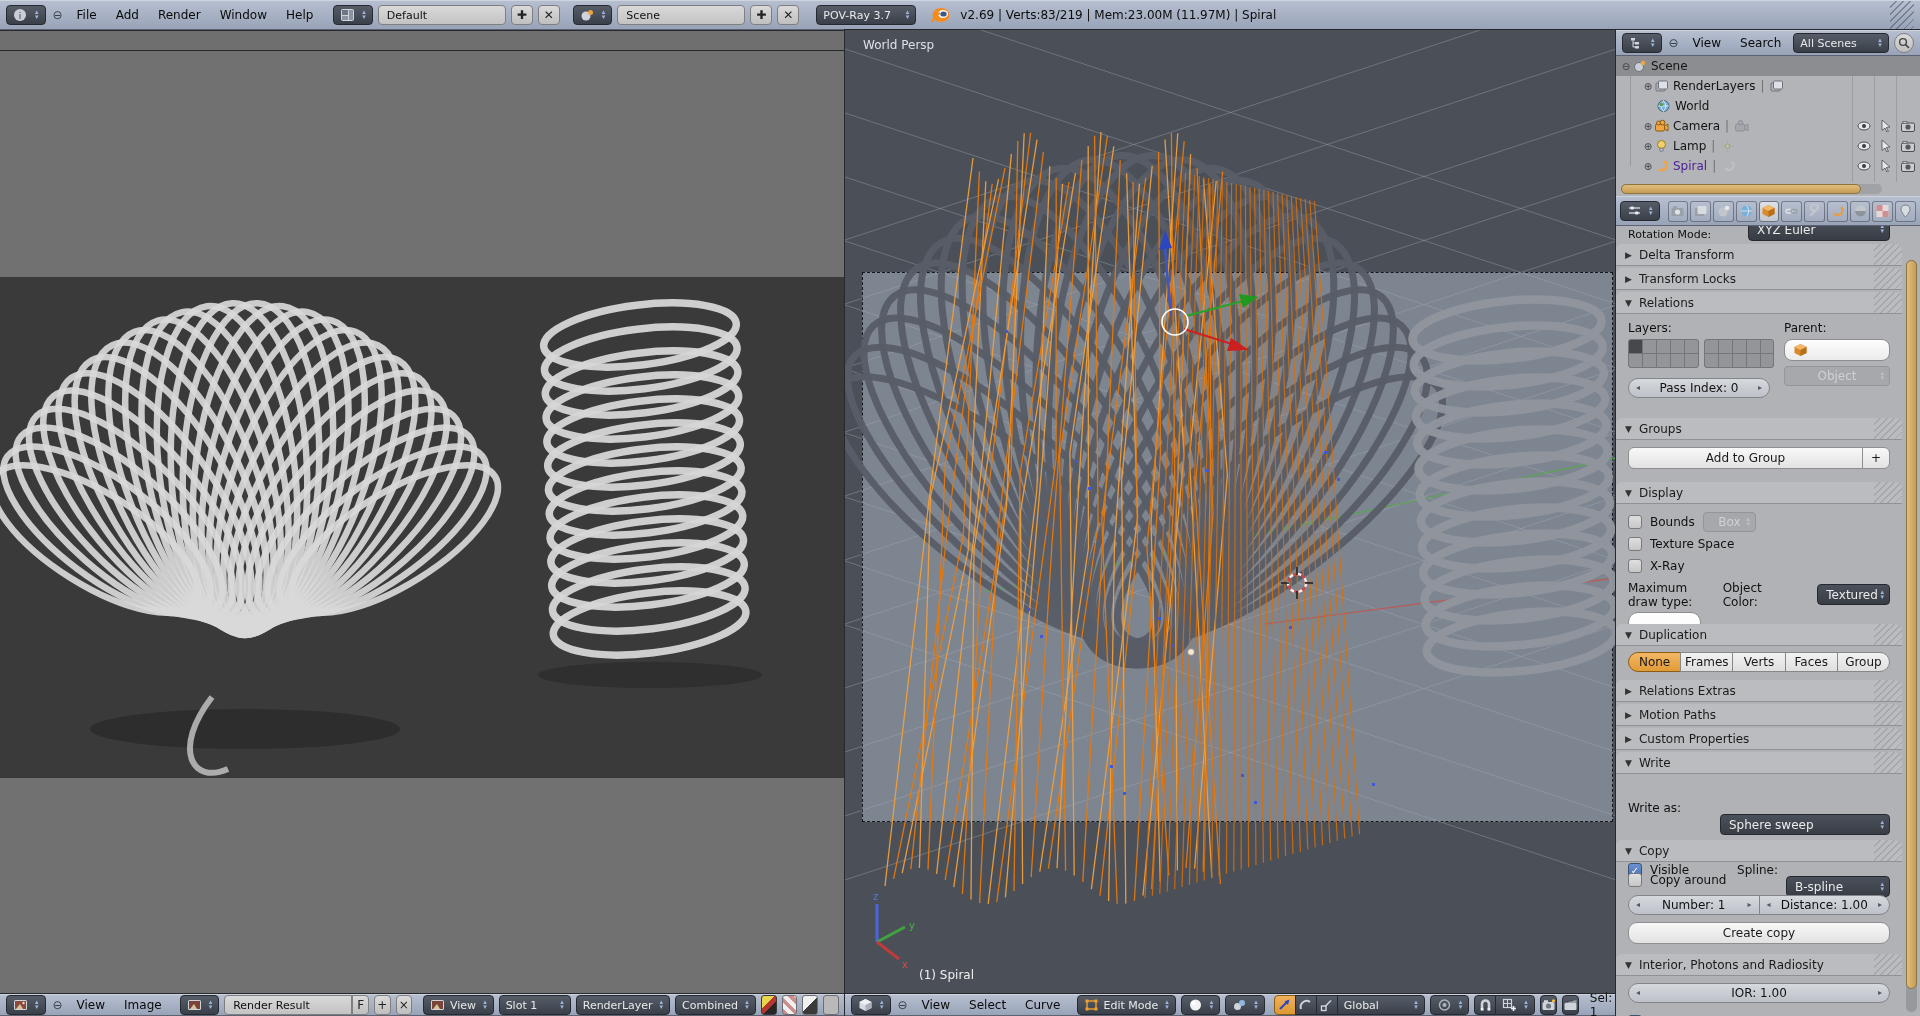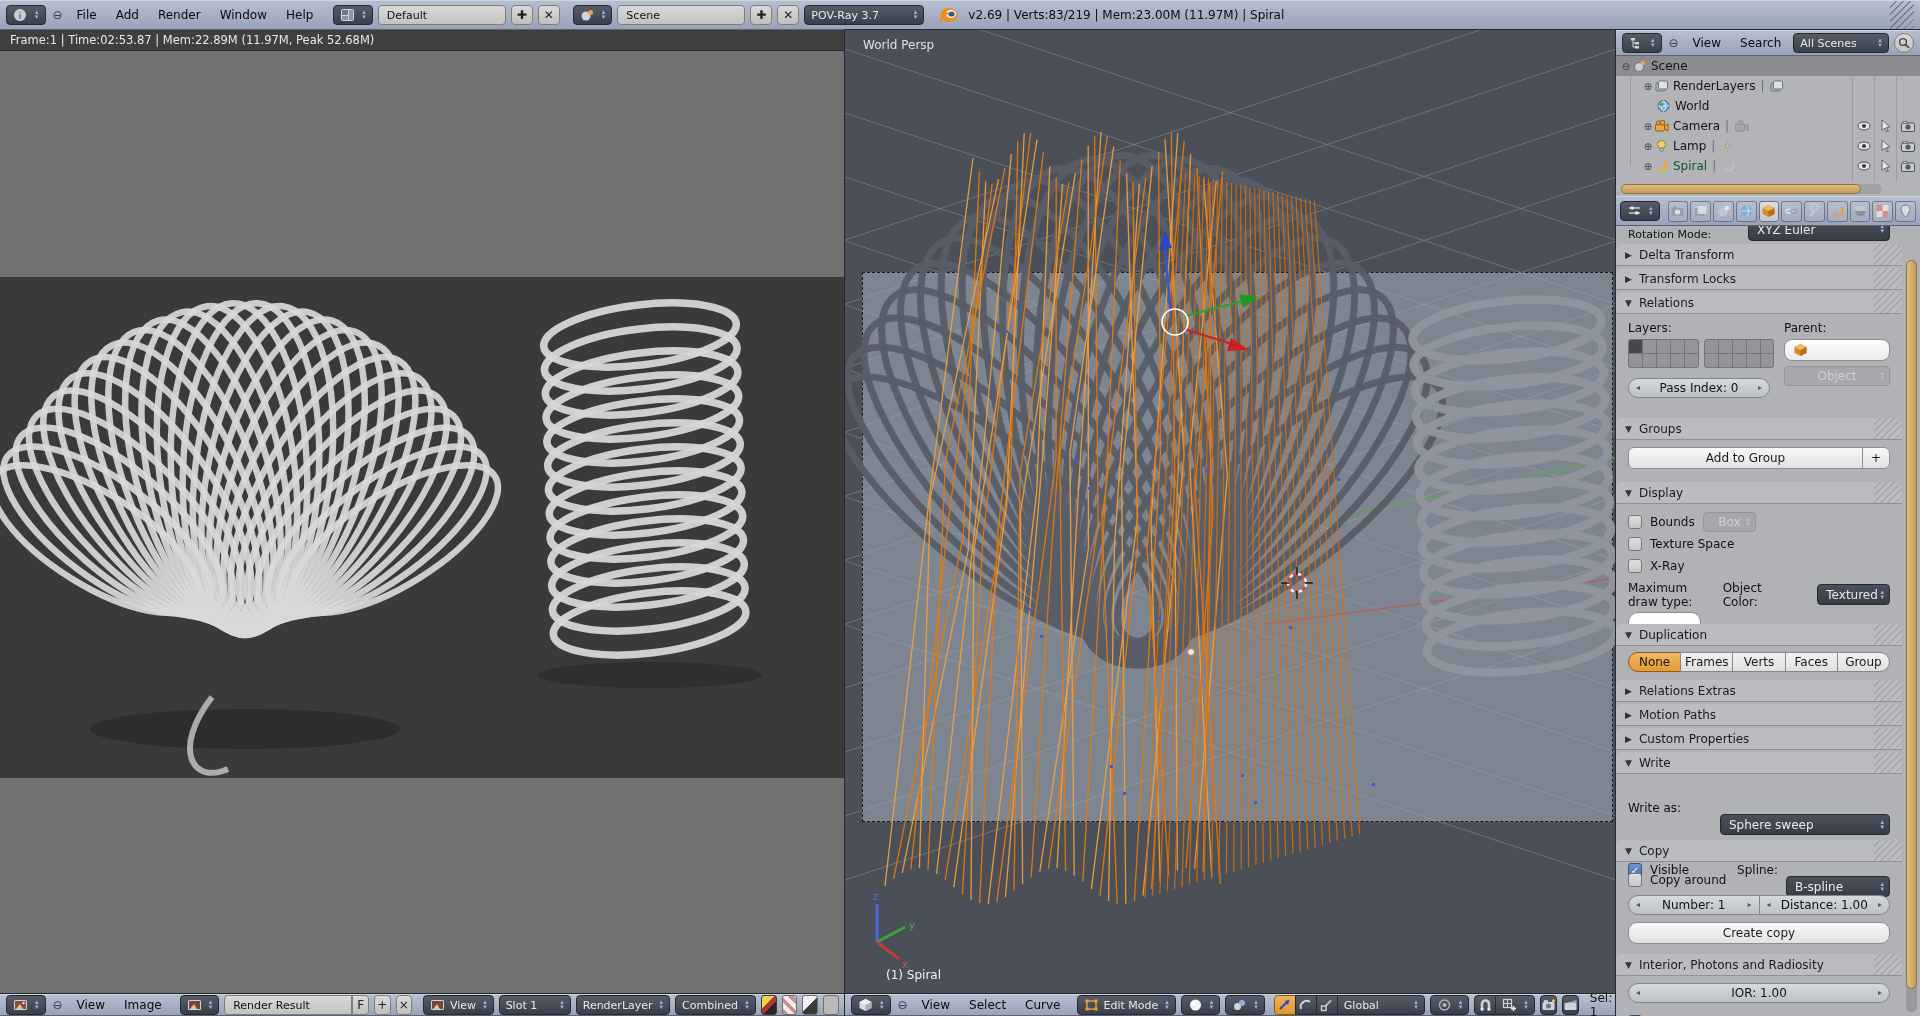--- a/index.html
+++ b/index.html
@@ -126,40 +126,37 @@
           <circle cx="10.5" cy="4.5" r="2.5" fill="#f0a544"></circle>
         </svg>
       <span class="varr">
           <span>▴</span>
           <span>▾</span>
         </span>
     </span>
     <span class="dlight" style="width:128px;">Scene</span>
     <span class="btn-sq">✚</span>
     <span class="btn-sq">✕</span>
-    <span class="ddark" style="width:120px;justify-content:space-between;">
+    <span class="ddark" style="margin-left:12px;width:100px;justify-content:space-between;">
       <span>POV-Ray 3.7</span>
       <span class="varr">
           <span>▴</span>
           <span>▾</span>
         </span>
     </span>
     <svg width="20" height="18" viewBox="0 0 20 18" style="margin-left:10px;">
       <ellipse cx="10" cy="9" rx="8.5" ry="7" fill="#f58b1e"></ellipse>
         <ellipse cx="12" cy="8" rx="5" ry="4" fill="#fff"></ellipse>
         <ellipse cx="12.5" cy="8" rx="3.2" ry="2.6" fill="#39598c"></ellipse>
         <path d="M1 16 Q4 9 9 7" stroke="#f58b1e" stroke-width="2.4" fill="none"></path>
     </svg>
     <span style="font-size:12px;color:#0c0c0c;margin-left:4px;">v2.69 | Verts:83/219 | Mem:23.00M (11.97M) | Spiral</span>
     <span class="hatchc"></span>
   </div>
 
-  <div class="stats">
-      <span>Frame:1 | Time:02:53.87 | Mem:22.89M (11.97M, Peak 52.68M)</span>
-    </div>
 
   <div class="area img-area">
     <div class="render-img">
       <svg class="fill" viewBox="0 0 845 501" preserveAspectRatio="none">
           <g id="rg">
             <ellipse cx="245" cy="452" rx="155" ry="20" fill="#2d2d2d"></ellipse>
             <ellipse cx="650" cy="398" rx="112" ry="13" fill="#2f2f2f"></ellipse>
             <path d="M212 420 C 172 472 192 508 228 492" stroke="#c9c9c9" stroke-width="6" fill="none" opacity="0.8"></path>
             <ellipse cx="95" cy="262" rx="46" ry="118" fill="none" stroke="#d9d9d9" stroke-width="6.5" opacity="0.92" transform="rotate(-58 95 262)"></ellipse>
             <ellipse cx="107" cy="253.2266736504987" rx="48.75733113841469" ry="124.0159952110866" fill="none" stroke="#d9d9d9" stroke-width="6.5" opacity="0.92" transform="rotate(-53.36 107 253.2266736504987)"></ellipse>
@@ -450,21 +447,21 @@
       <g font-family="DejaVu Sans" font-size="10">
         <line x1="32" y1="912" x2="32" y2="874" stroke="#4a66d8" stroke-width="3"></line>
         <line x1="32" y1="912" x2="60" y2="897" stroke="#3fa33f" stroke-width="3"></line>
         <line x1="32" y1="912" x2="54" y2="929" stroke="#c03c3c" stroke-width="3"></line>
         <text x="28" y="870" fill="#5a74e0">z</text>
         <text x="64" y="899" fill="#49b049">y</text>
         <text x="57" y="938" fill="#d05050">x</text>
       </g>
     </svg>
     <div class="vplabel" style="left:18px;top:8px;">World Persp</div>
-    <div class="vplabel" style="left:41px;top:938px;color:#f0f0f0;">(1) Spiral</div>
+    <div class="vplabel" style="left:74px;top:938px;color:#f0f0f0;">(1) Spiral</div>
   </div>
 
   <div class="hdr area v3d-hdr">
     <span class="ddark">
       <svg class="icon16" viewBox="0 0 15 14">
           <polygon points="7.5,1 13.5,4 13.5,10 7.5,13 1.5,10 1.5,4" fill="#d7dbe1"></polygon>
           <polygon points="7.5,1 13.5,4 7.5,7 1.5,4" fill="#eef0f3"></polygon>
           <polygon points="7.5,7 13.5,4 13.5,10 7.5,13" fill="#a9b0ba"></polygon>
         </svg>
       <span class="varr">
@@ -732,21 +729,21 @@
               </svg>
             </span>
         </span>
       </div>
       <div class="orow" style="padding-left:26px;">
         <span class="oexp">⊕</span>
         <svg class="icon16" viewBox="0 0 15 14">
             <path d="M11 3 a4.5 4.5 0 0 1 -6 7" fill="none" stroke="#f0a544" stroke-width="2.6"></path>
             <circle cx="11" cy="3" r="1.4" fill="#f0a544"></circle>
           </svg>
-        <span class="lbl" style="color:#14532d;">Spiral</span>
+        <span class="lbl" style="color:#4c1d95;">Spiral</span>
         <span class="pipe">|</span>
         <svg class="icon16" viewBox="0 0 15 14" style="opacity:.55">
             <path d="M11 3 a4.5 4.5 0 0 1 -6 7" fill="none" stroke="#c9ccd1" stroke-width="2.2"></path>
             <circle cx="5" cy="10" r="1.4" fill="#c9ccd1"></circle>
           </svg>
         <span class="ocells">
           <span class="ocell">
               <svg width="14" height="10" viewBox="0 0 14 10">
                 <ellipse cx="7" cy="5" rx="6" ry="4" fill="#e6e8eb" stroke="#4a4c50"></ellipse>
                 <circle cx="7" cy="5" r="2" fill="#3a3c40"></circle>

